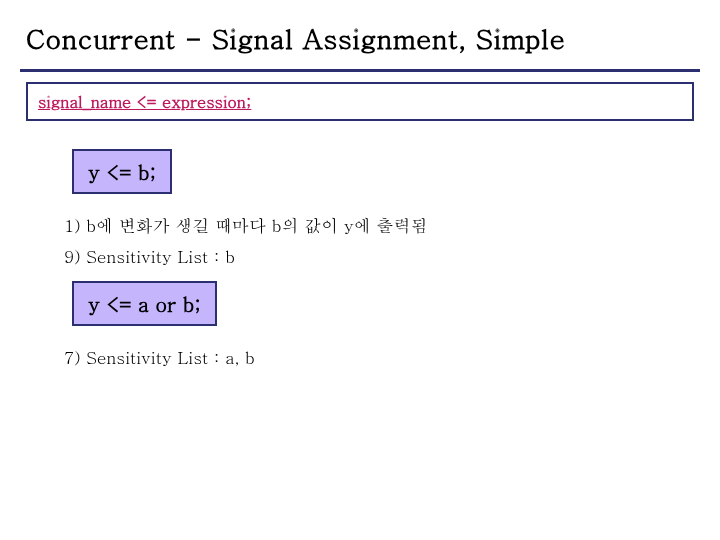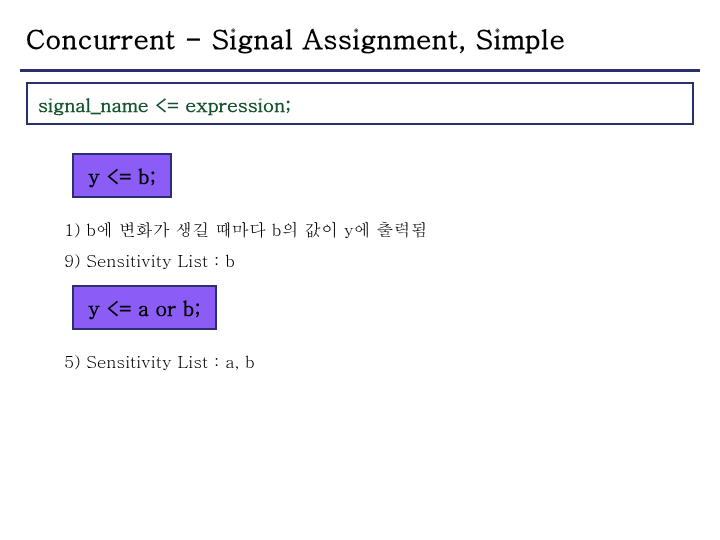--- a/index.html
+++ b/index.html
@@ -23,33 +23,34 @@
       height: 3px;
       background: #2b2f6f;
     }
     .syntax-box {
       margin: 10px 26px 0 26px;
       border: 2px solid #2b2f6f;
       padding: 6px 10px;
       background: #fff;
     }
     .syntax-text {
-      font-size: 19px;
+      font-size: 16px;
       font-weight: bold;
-      color: #14532d;
+      color: #be185d;
+      text-decoration: underline;
     }
     .section {
       margin-top: 28px;
       padding: 0 50px 0 72px;
     }
     .code-box {
       display: inline-block;
       border: 2px solid #2b2f6f;
       padding: 6px 14px;
-      background: #8b5cf6;
+      background: #c4b5fd;
       margin-bottom: 14px;
     }
     .code-text {
       font-size: 20px;
       font-weight: bold;
       color: #000;
     }
     .note {
       font-size: 17px;
       color: #000000;
@@ -76,14 +77,14 @@
     <span class="code-text">y &lt;= b;</span>
   </div>
   <div class="note">1) b에 변화가 생길 때마다 b의 값이 y에 출력됨</div>
   <div class="note">9) Sensitivity List : b</div>
 </div>
 
 <div class="section2">
   <div class="code-box">
     <span class="code-text">y &lt;= a or b;</span>
   </div>
-  <div class="note">5) Sensitivity List : a, b</div>
+  <div class="note">7) Sensitivity List : a, b</div>
 </div>
 
 </body></html>

